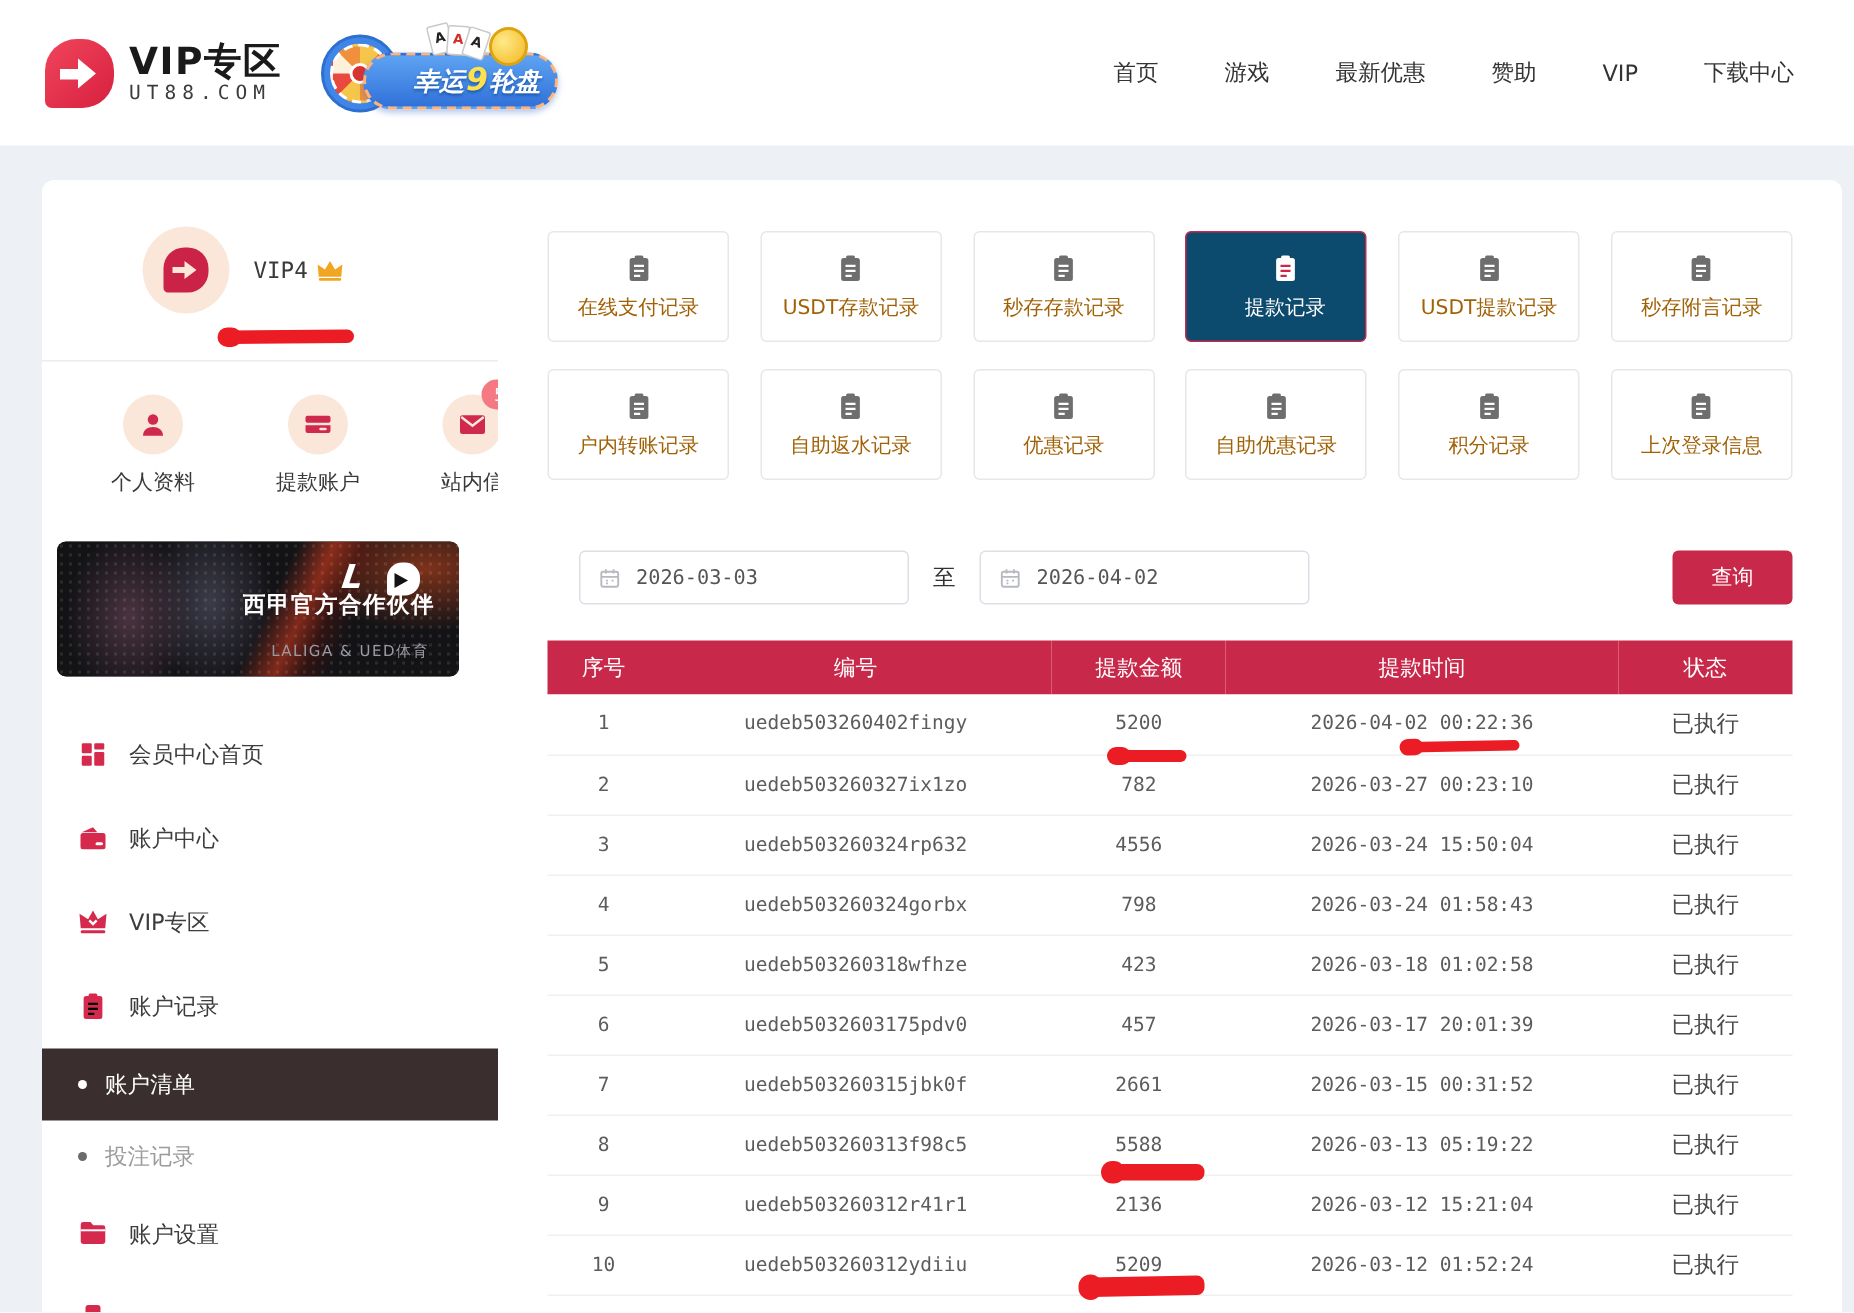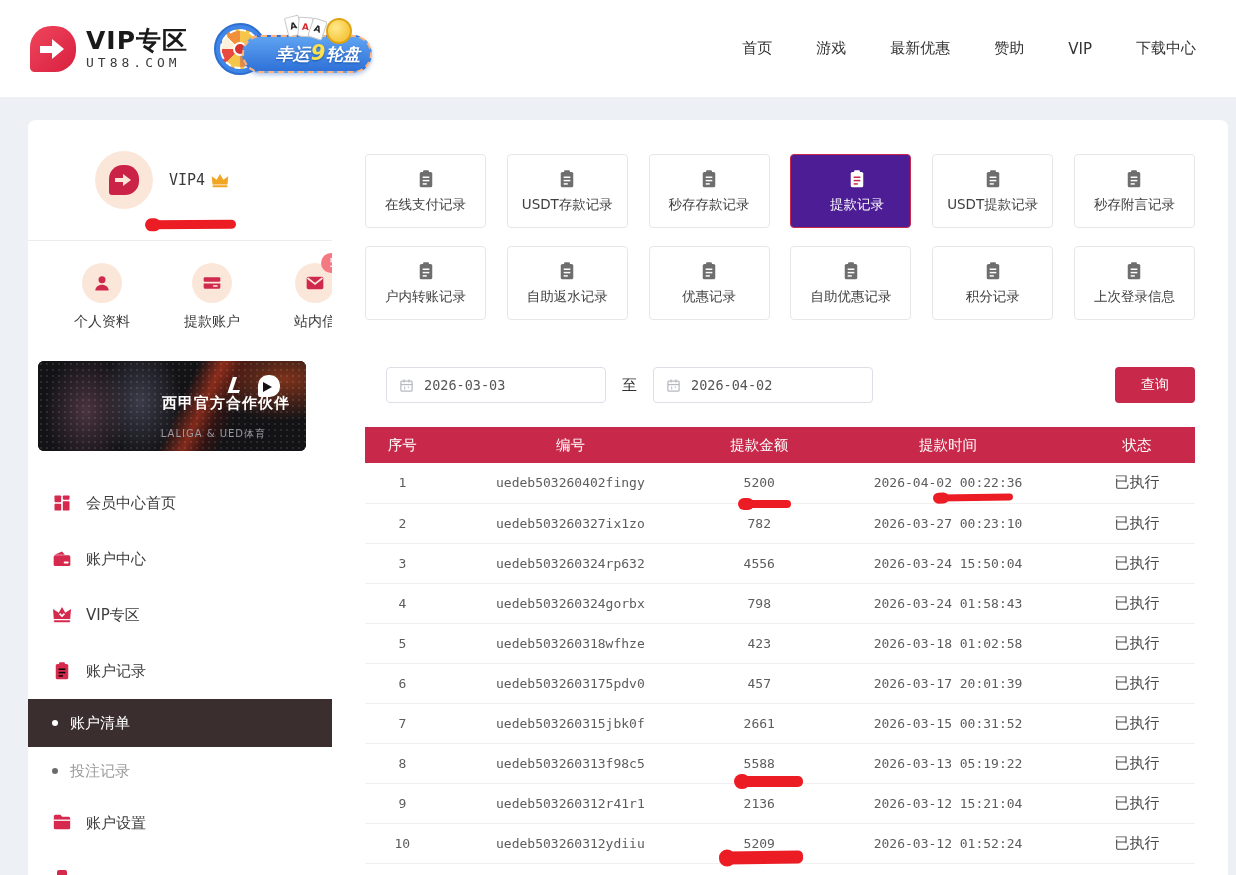--- a/index.html
+++ b/index.html
@@ -56,40 +56,40 @@
       radial-gradient(60px 80px at 38% 45%, #3c3b4a 0%, transparent 70%),
       linear-gradient(115deg, transparent 52%, rgba(220,60,30,.55) 60%, rgba(120,20,10,.3) 66%, transparent 72%),
       radial-gradient(120px 60px at 92% 20%, rgba(230,80,30,.5), transparent 70%),
       #131316; }
   .banner-dots { position:absolute; inset:0; background-image:radial-gradient(rgba(255,255,255,.10) 1px, transparent 1px); background-size:6px 6px; }
   .banner-logos { position:absolute; right:26px; top:12px; display:flex; gap:16px; align-items:center; color:#fff; }
   .banner-laliga { font-size:22px; font-weight:bold; font-style:italic; transform:skewX(-8deg); }
   .banner-udmark { width:22px; height:22px; background:#fff; border-radius:46% 46% 46% 10%; position:relative; }
   .banner-udmark::after { content:""; position:absolute; left:5px; top:7px; border-left:9px solid #131316; border-top:5px solid transparent; border-bottom:5px solid transparent; }
   .banner-cn { position:absolute; right:16px; top:33px; color:#fff; font-size:15px; font-weight:bold; letter-spacing:1px; }
-  .banner-en { position:absolute; right:40px; top:66px; color:#9a9aa2; font-size:10px; letter-spacing:1px; }
+  .banner-en { position:absolute; right:20px; top:66px; color:#9a9aa2; font-size:10px; letter-spacing:1px; }
 
   .menu { margin-top:24px; }
   .menu-item { height:56px; display:flex; align-items:center; padding:0 22px 0 24px; cursor:pointer; }
   .menu-ico { width:20px; height:20px; color:#d5294d; flex:0 0 auto; display:flex; }
   .menu-label { margin-left:14px; font-size:15px; color:#3d3d3d; }
   .menu-chev { margin-left:auto; color:#8f8f8f; display:flex; }
   .submenu-item { height:48px; display:flex; align-items:center; padding-left:24px; font-size:15px; color:#9b9b9b; cursor:pointer; }
   .submenu-item .dot { width:6px; height:6px; border-radius:50%; background:#6b6b6b; margin-right:12px; }
   .submenu-item.active { background:#3b2e2e; color:#fff; }
   .submenu-item.active .dot { background:#fff; }
   .stub-icon { position:absolute; left:29px; bottom:0; width:10px; height:5px; background:#d5294d; border-radius:2px 2px 0 0; }
 
   
   .main { position:absolute; left:332px; top:120px; width:896px; height:755px; background:#fff; border-radius:8px 8px 0 0; }
   .tabs { padding:34px 33px 0; display:flex; flex-wrap:wrap; gap:18px 20.8px; }
   .tab { width:121px; height:74px; border:1px solid #e7e7e7; border-radius:4px; background:#fff; display:flex; flex-direction:column; align-items:center; justify-content:center; gap:7px; cursor:pointer; }
   .tab-ico { width:20px; height:20px; color:#6e6e6e; display:flex; }
-  .tab-label { font-size:13.5px; color:#404040; white-space:nowrap; }
-  .tab.active { background:#4c1d95; border-color:#c8294a;padding-left:12px; }
+  .tab-label { font-size:13.5px; color:#a16207; white-space:nowrap; }
+  .tab.active { background:#0c4a6e; border-color:#c8294a;padding-left:12px; }
   .tab.active .tab-label { color:#fff; }
   .tab.active .tab-ico { color:#fff; }
   .tab svg .ln { fill:#fff; }
   .tab.active svg .ln { fill:#c8294a; }
 
   .filter-row { margin:47px 33px 0; display:flex; align-items:center;padding-left:21px; }
   .date-input { width:220px; height:36px; border:1px solid #dcdfe6; border-radius:4px; background:#fff; display:flex; align-items:center; padding:0 12px; cursor:text; }
   .date-input .cal { color:#b6b9c0; display:flex; margin-right:10px; }
   .date-value { font-size:13.5px; color:#555; font-family:"DejaVu Sans Mono",monospace; }
   .to-sep { margin:0 16px; font-size:15px; color:#333; }

